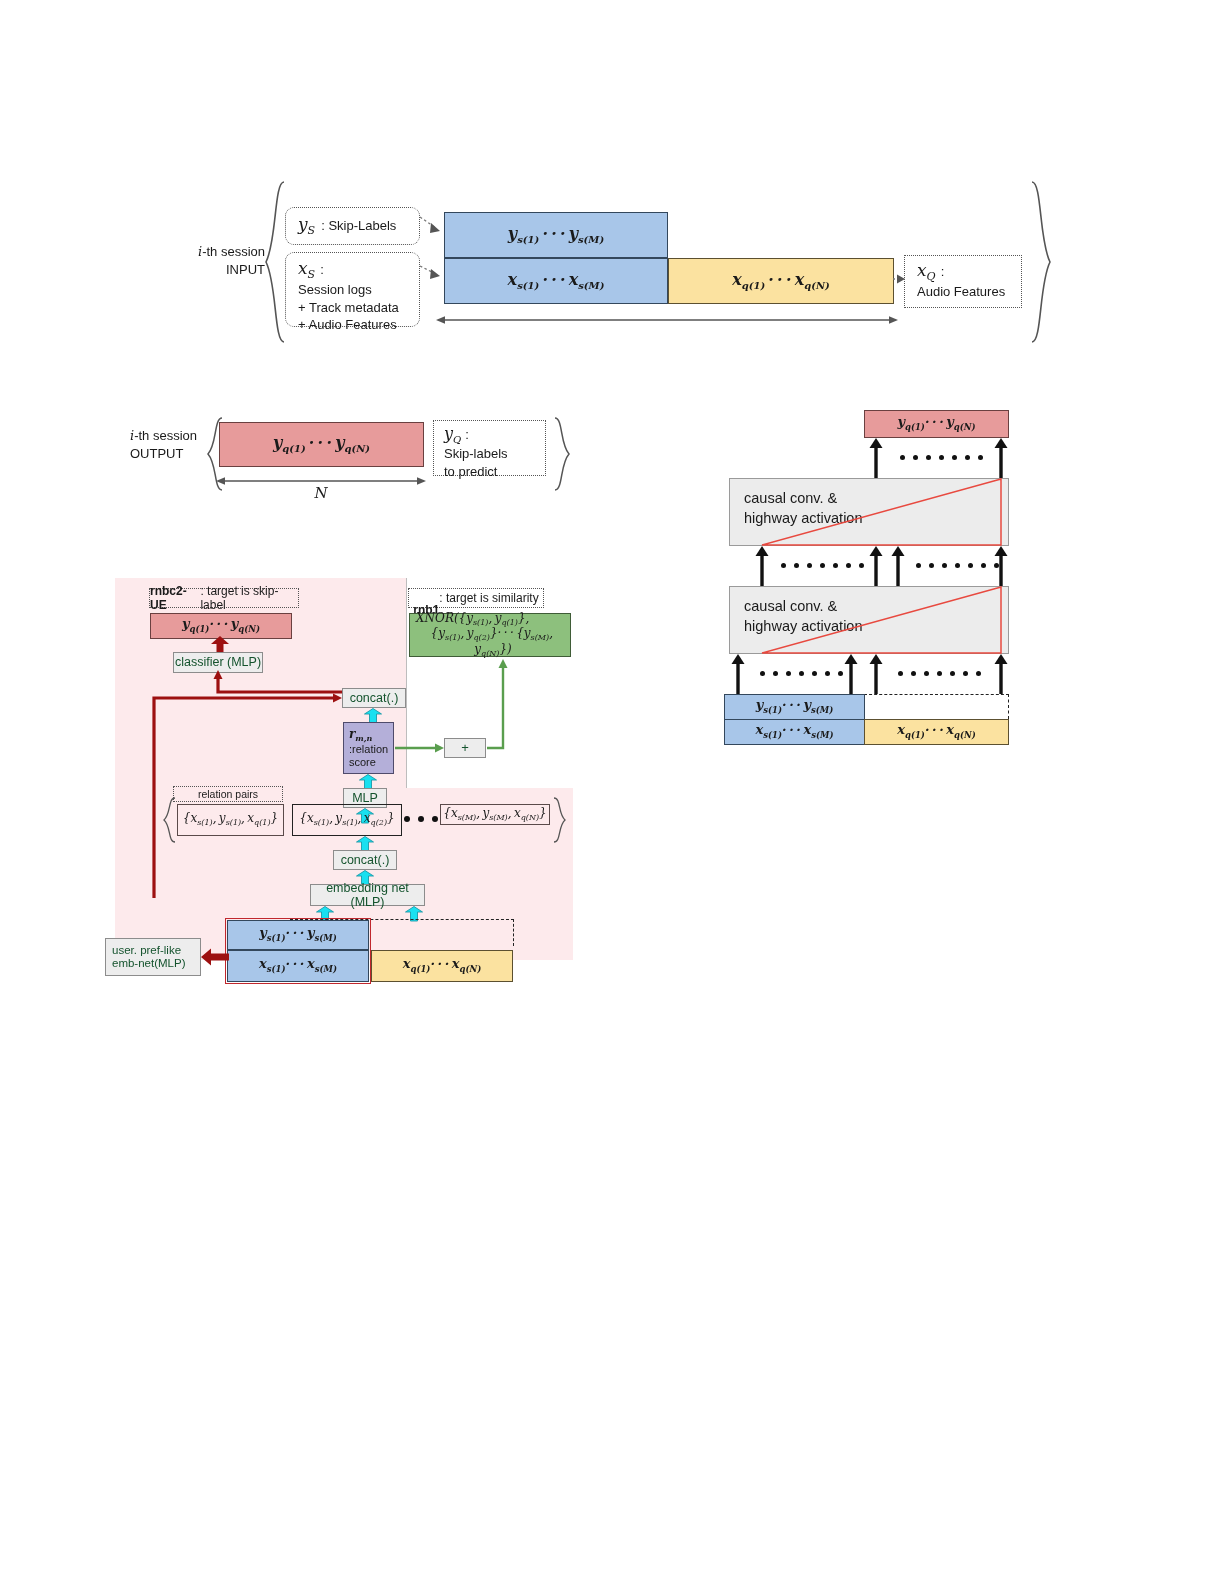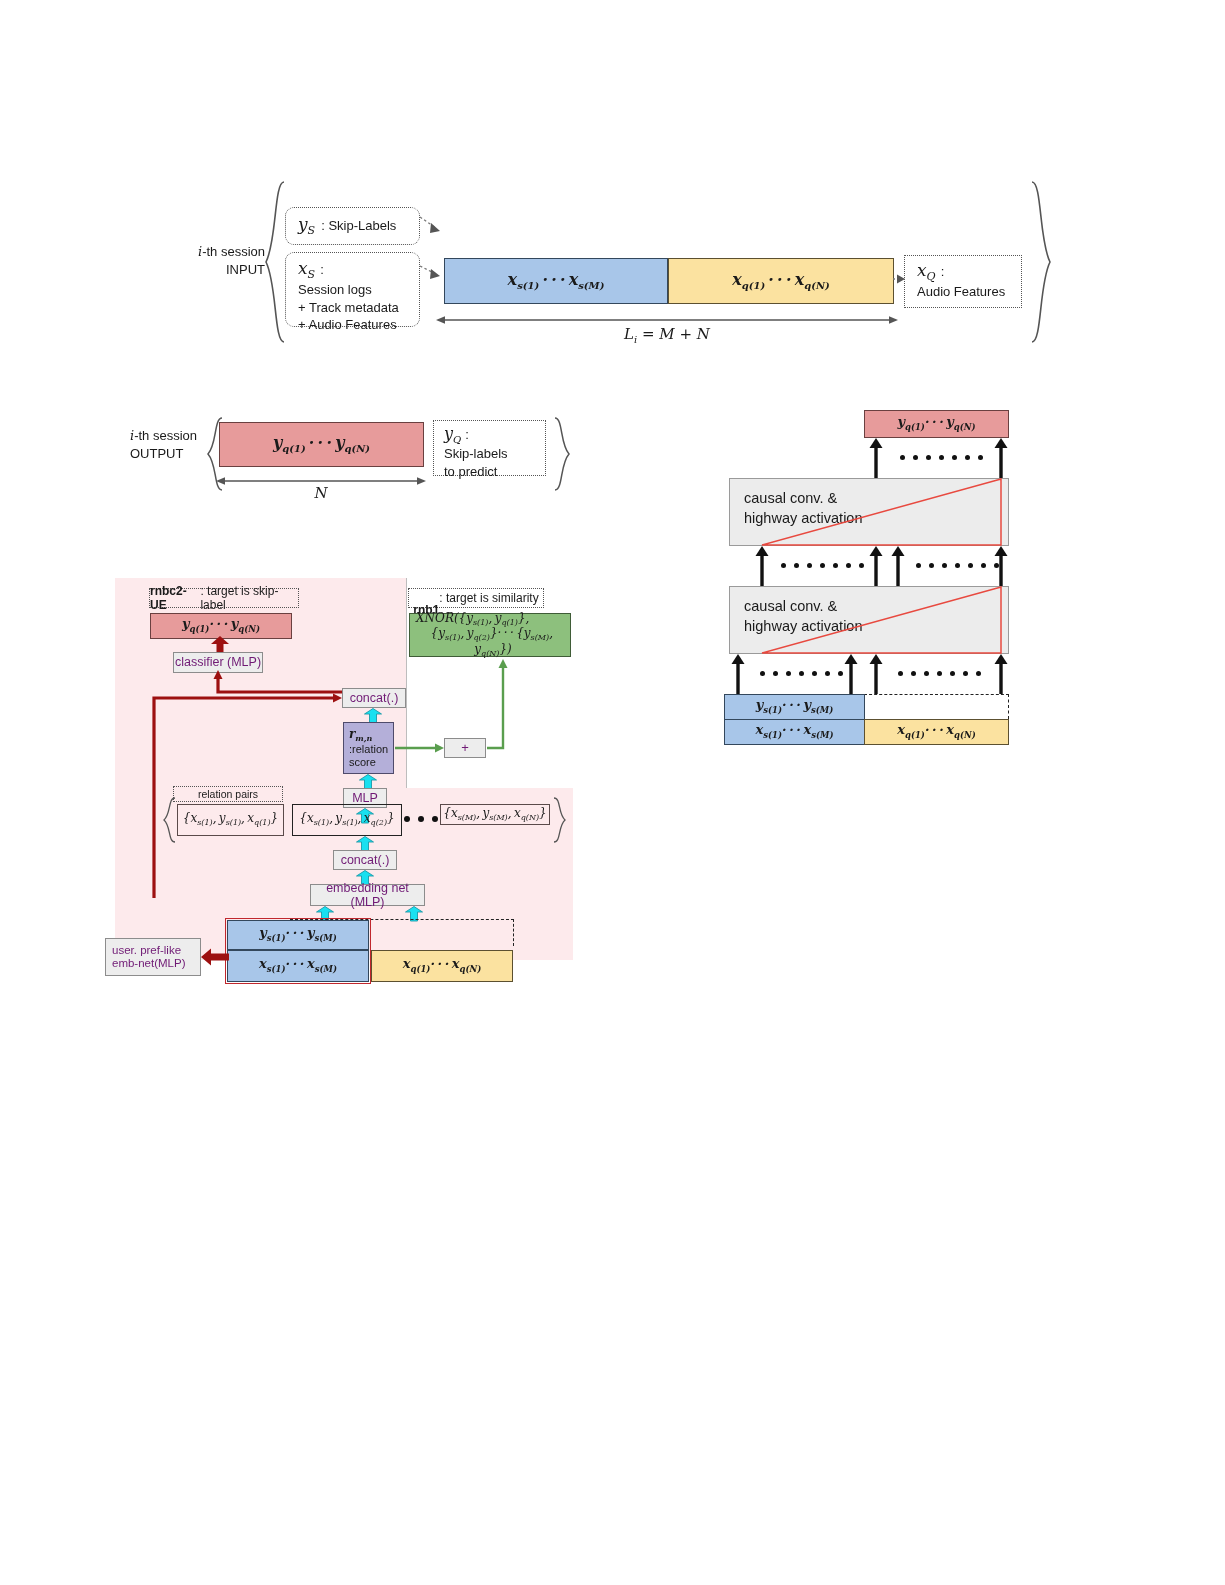--- a/index.html
+++ b/index.html
@@ -14,21 +14,21 @@
   
   .blk{
     display:flex;align-items:center;justify-content:center;
     border:1.4px solid #222;text-align:center;line-height:1.15;
   }
   .blue{background:#a8c6e9;border-color:#33475c;}
   .yellow{background:#fbe2a0;border-color:#5c5030;}
   .pinkbox{background:#e79b9b;border-color:#6a4040;}
   .green{background:#8dc07d;border-color:#3f5c37;}
   .purple{background:#b4afd9;border-color:#4f4b6b;}
-  .grayop{background:#ededed;border:1.3px solid #8c8c8c;color:#701a75;
+  .grayop{background:#ededed;border:1.3px solid #8c8c8c;color:#14532d;
           font-size:12.5px;}
   .dotted{border:1.4px dotted #555;background:transparent;}
   .dottedr{border:1.4px dotted #555;border-radius:9px;background:transparent;}
 
   .lbl{font-size:13px;line-height:1.35;}
   .sm{font-size:12px;}
 
   
   .pinkbg{background:#fdeaec;}
   .whitepanel{background:#ffffff;}
@@ -76,38 +76,38 @@
       <path d="M11 8 L20 16 L10 18 Z" fill="#555"></path>
     </svg>
   </div>
   <div class="abs" style="left:420px;top:262px;width:25px;height:22px;">
     <svg width="25" height="22" viewBox="0 0 25 22">
       <path d="M0 4 L16 12" stroke="#777" stroke-width="1.3" stroke-dasharray="2.5,2.5" fill="none"></path>
       <path d="M11 7 L20 14 L10 17 Z" fill="#555"></path>
     </svg>
   </div>
 
+  <div class="abs blk blue" style="left:444px;top:212px;width:224px;height:46px;">
+    <span class="mathb" style="font-size:16px;">y<sub style="font-size:10px;">s(1)</sub> · · · y<sub style="font-size:10px;">s(M)</sub></span>
+  </div>
 
   <div class="abs blk blue" style="left:444px;top:258px;width:224px;height:46px;">
     <span class="mathb" style="font-size:16px;">x<sub style="font-size:10px;">s(1)</sub> · · · x<sub style="font-size:10px;">s(M)</sub></span>
   </div>
 
   <div class="abs blk yellow" style="left:668px;top:258px;width:226px;height:46px;">
     <span class="mathb" style="font-size:16px;">x<sub style="font-size:10px;">q(1)</sub> · · · x<sub style="font-size:10px;">q(N)</sub></span>
   </div>
 
   <div class="abs" style="left:436px;top:312px;width:462px;height:12px;">
     <svg width="462" height="12" viewBox="0 0 462 12">
       <line x1="8" y1="6" x2="454" y2="6" stroke="#555" stroke-width="1.5"></line>
       <path d="M0 6 L9 2.2 L9 9.8 Z" fill="#555"></path>
       <path d="M462 6 L453 2.2 L453 9.8 Z" fill="#555"></path>
     </svg>
-  </div>
-  <div class="abs" style="left:436px;top:325px;width:462px;text-align:center;">
-    <span class="math" style="font-size:15px;">L<sub style="font-size:10px;">i</sub> = M + N</span>
   </div>
 
   <div class="abs dotted" style="left:904px;top:255px;width:118px;height:53px;padding:4px 0 0 12px;">
     <div style="display:flex;align-items:baseline;">
       <span class="math" style="font-size:17px;">x<sub style="font-size:11px;font-style:italic;">Q</sub></span>
       <span class="lbl" style="margin-left:5px;">:</span>
     </div>
     <div class="lbl">Audio Features</div>
   </div>
 

